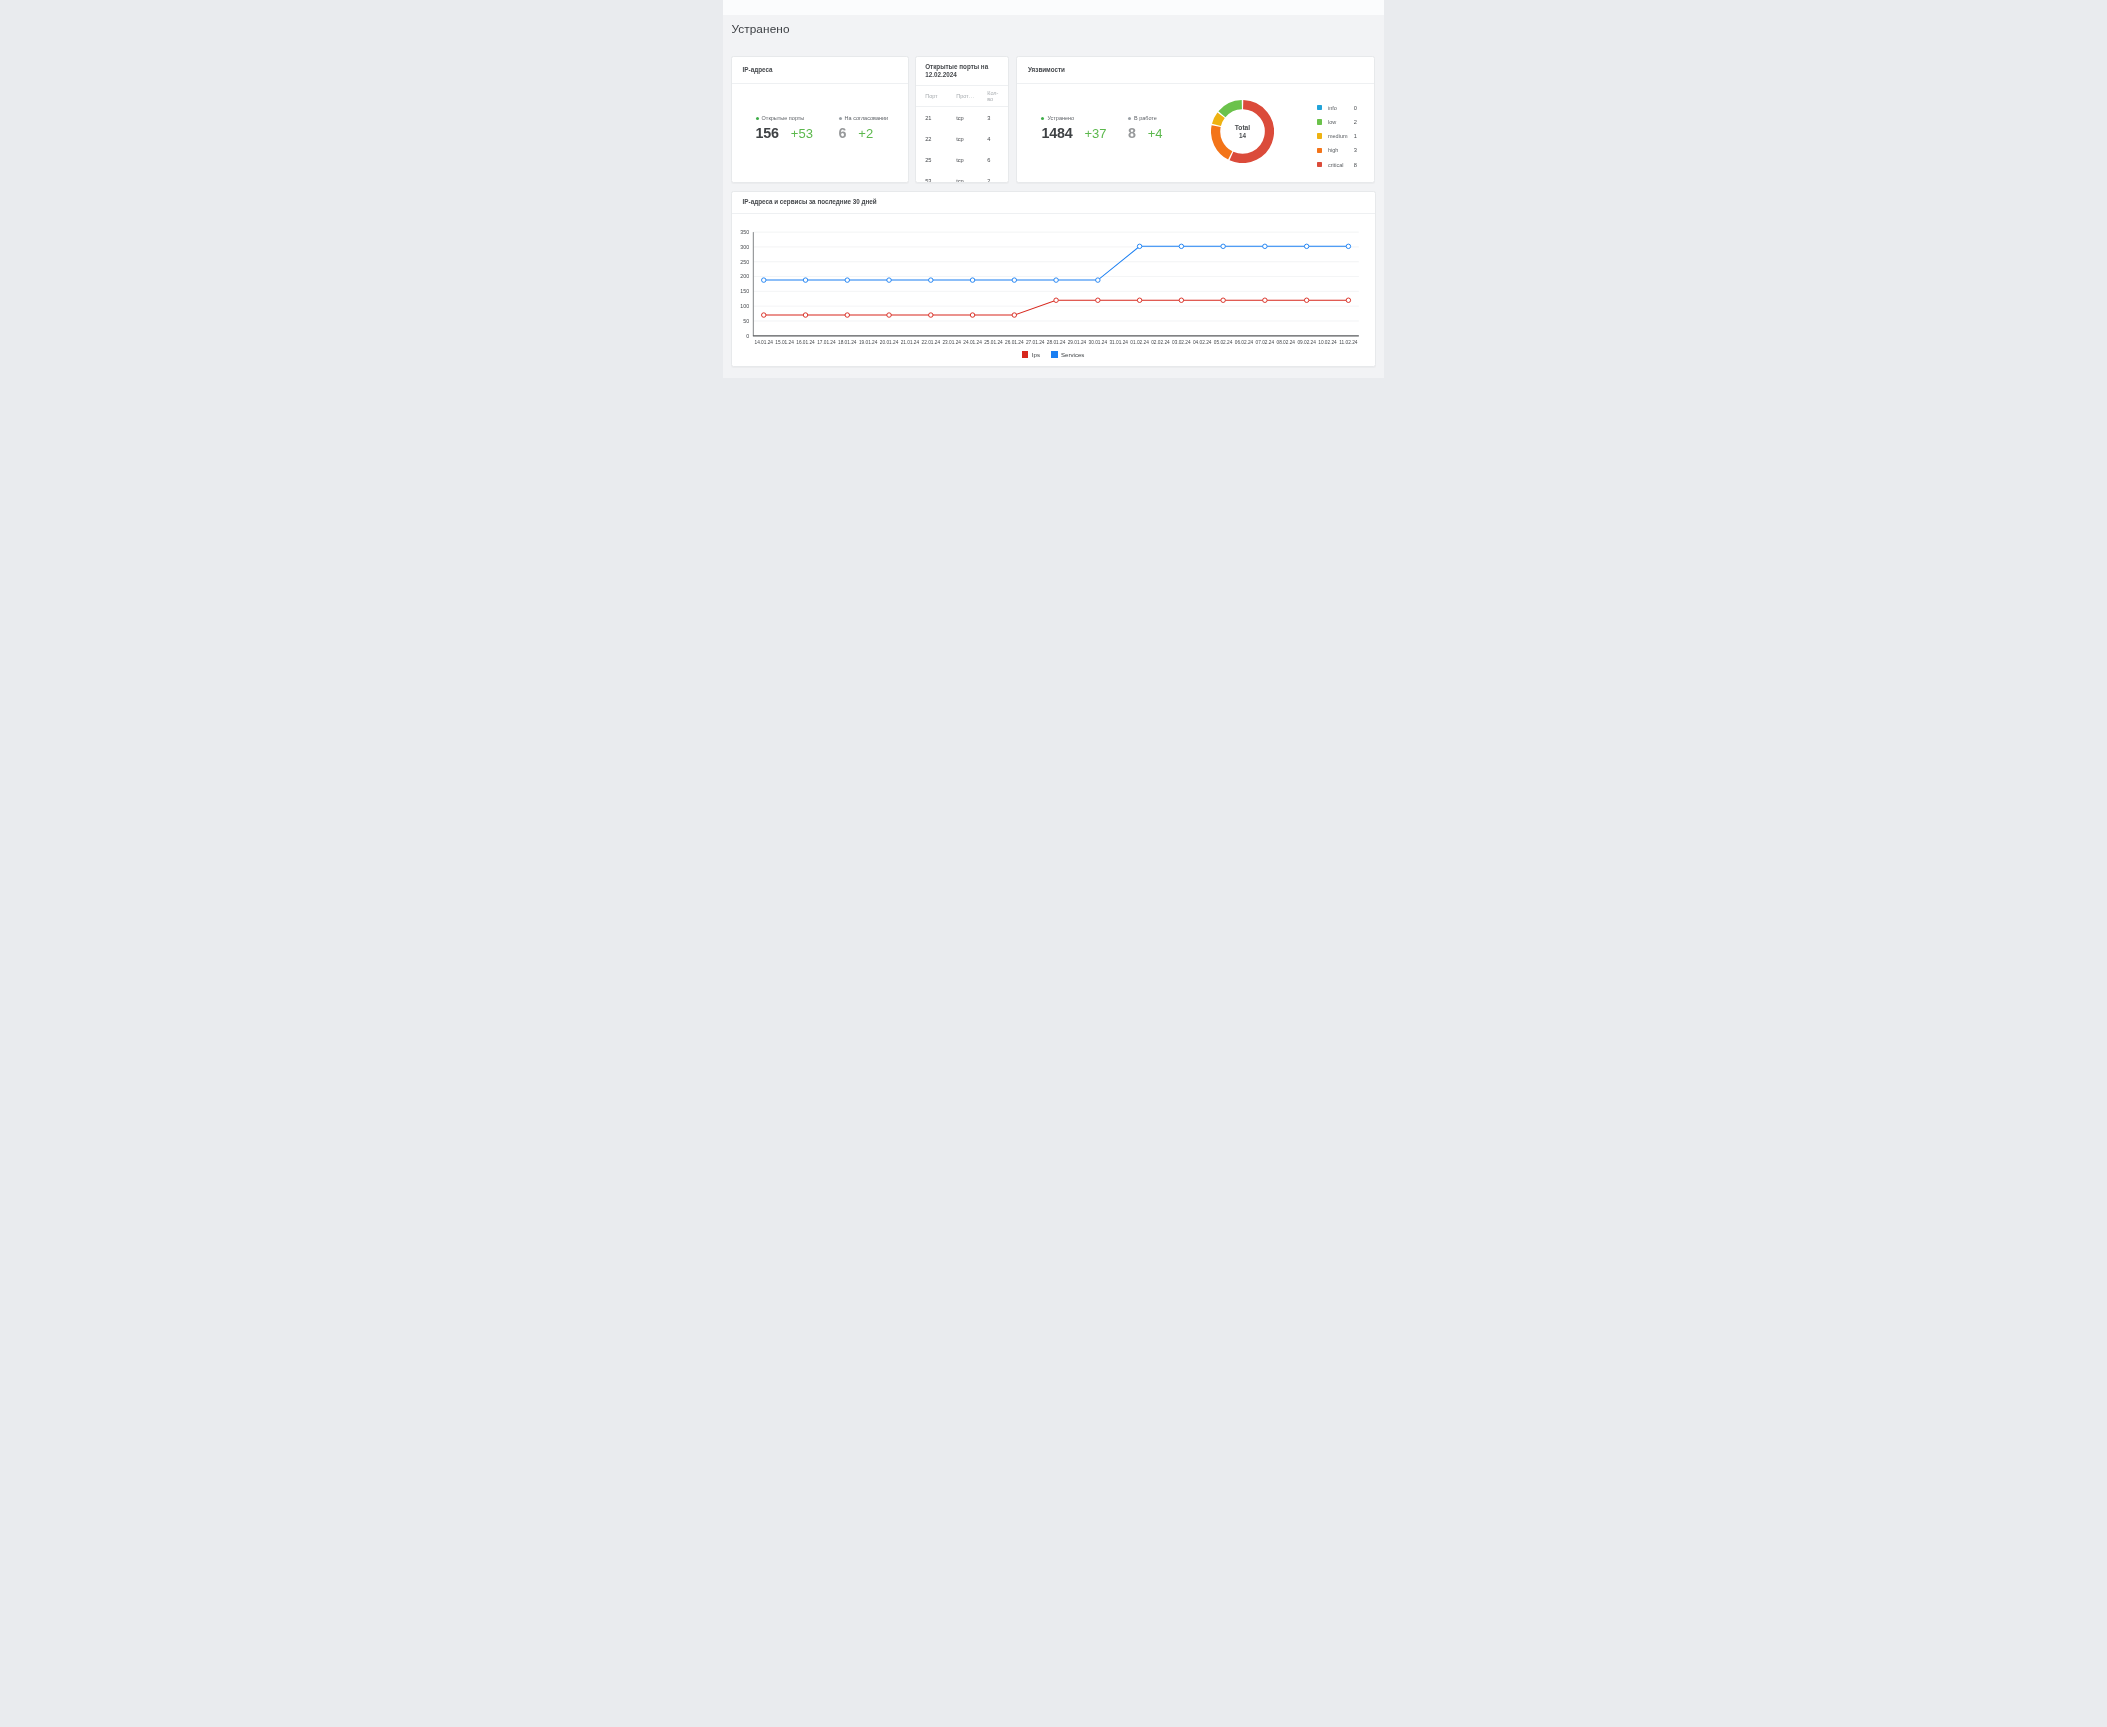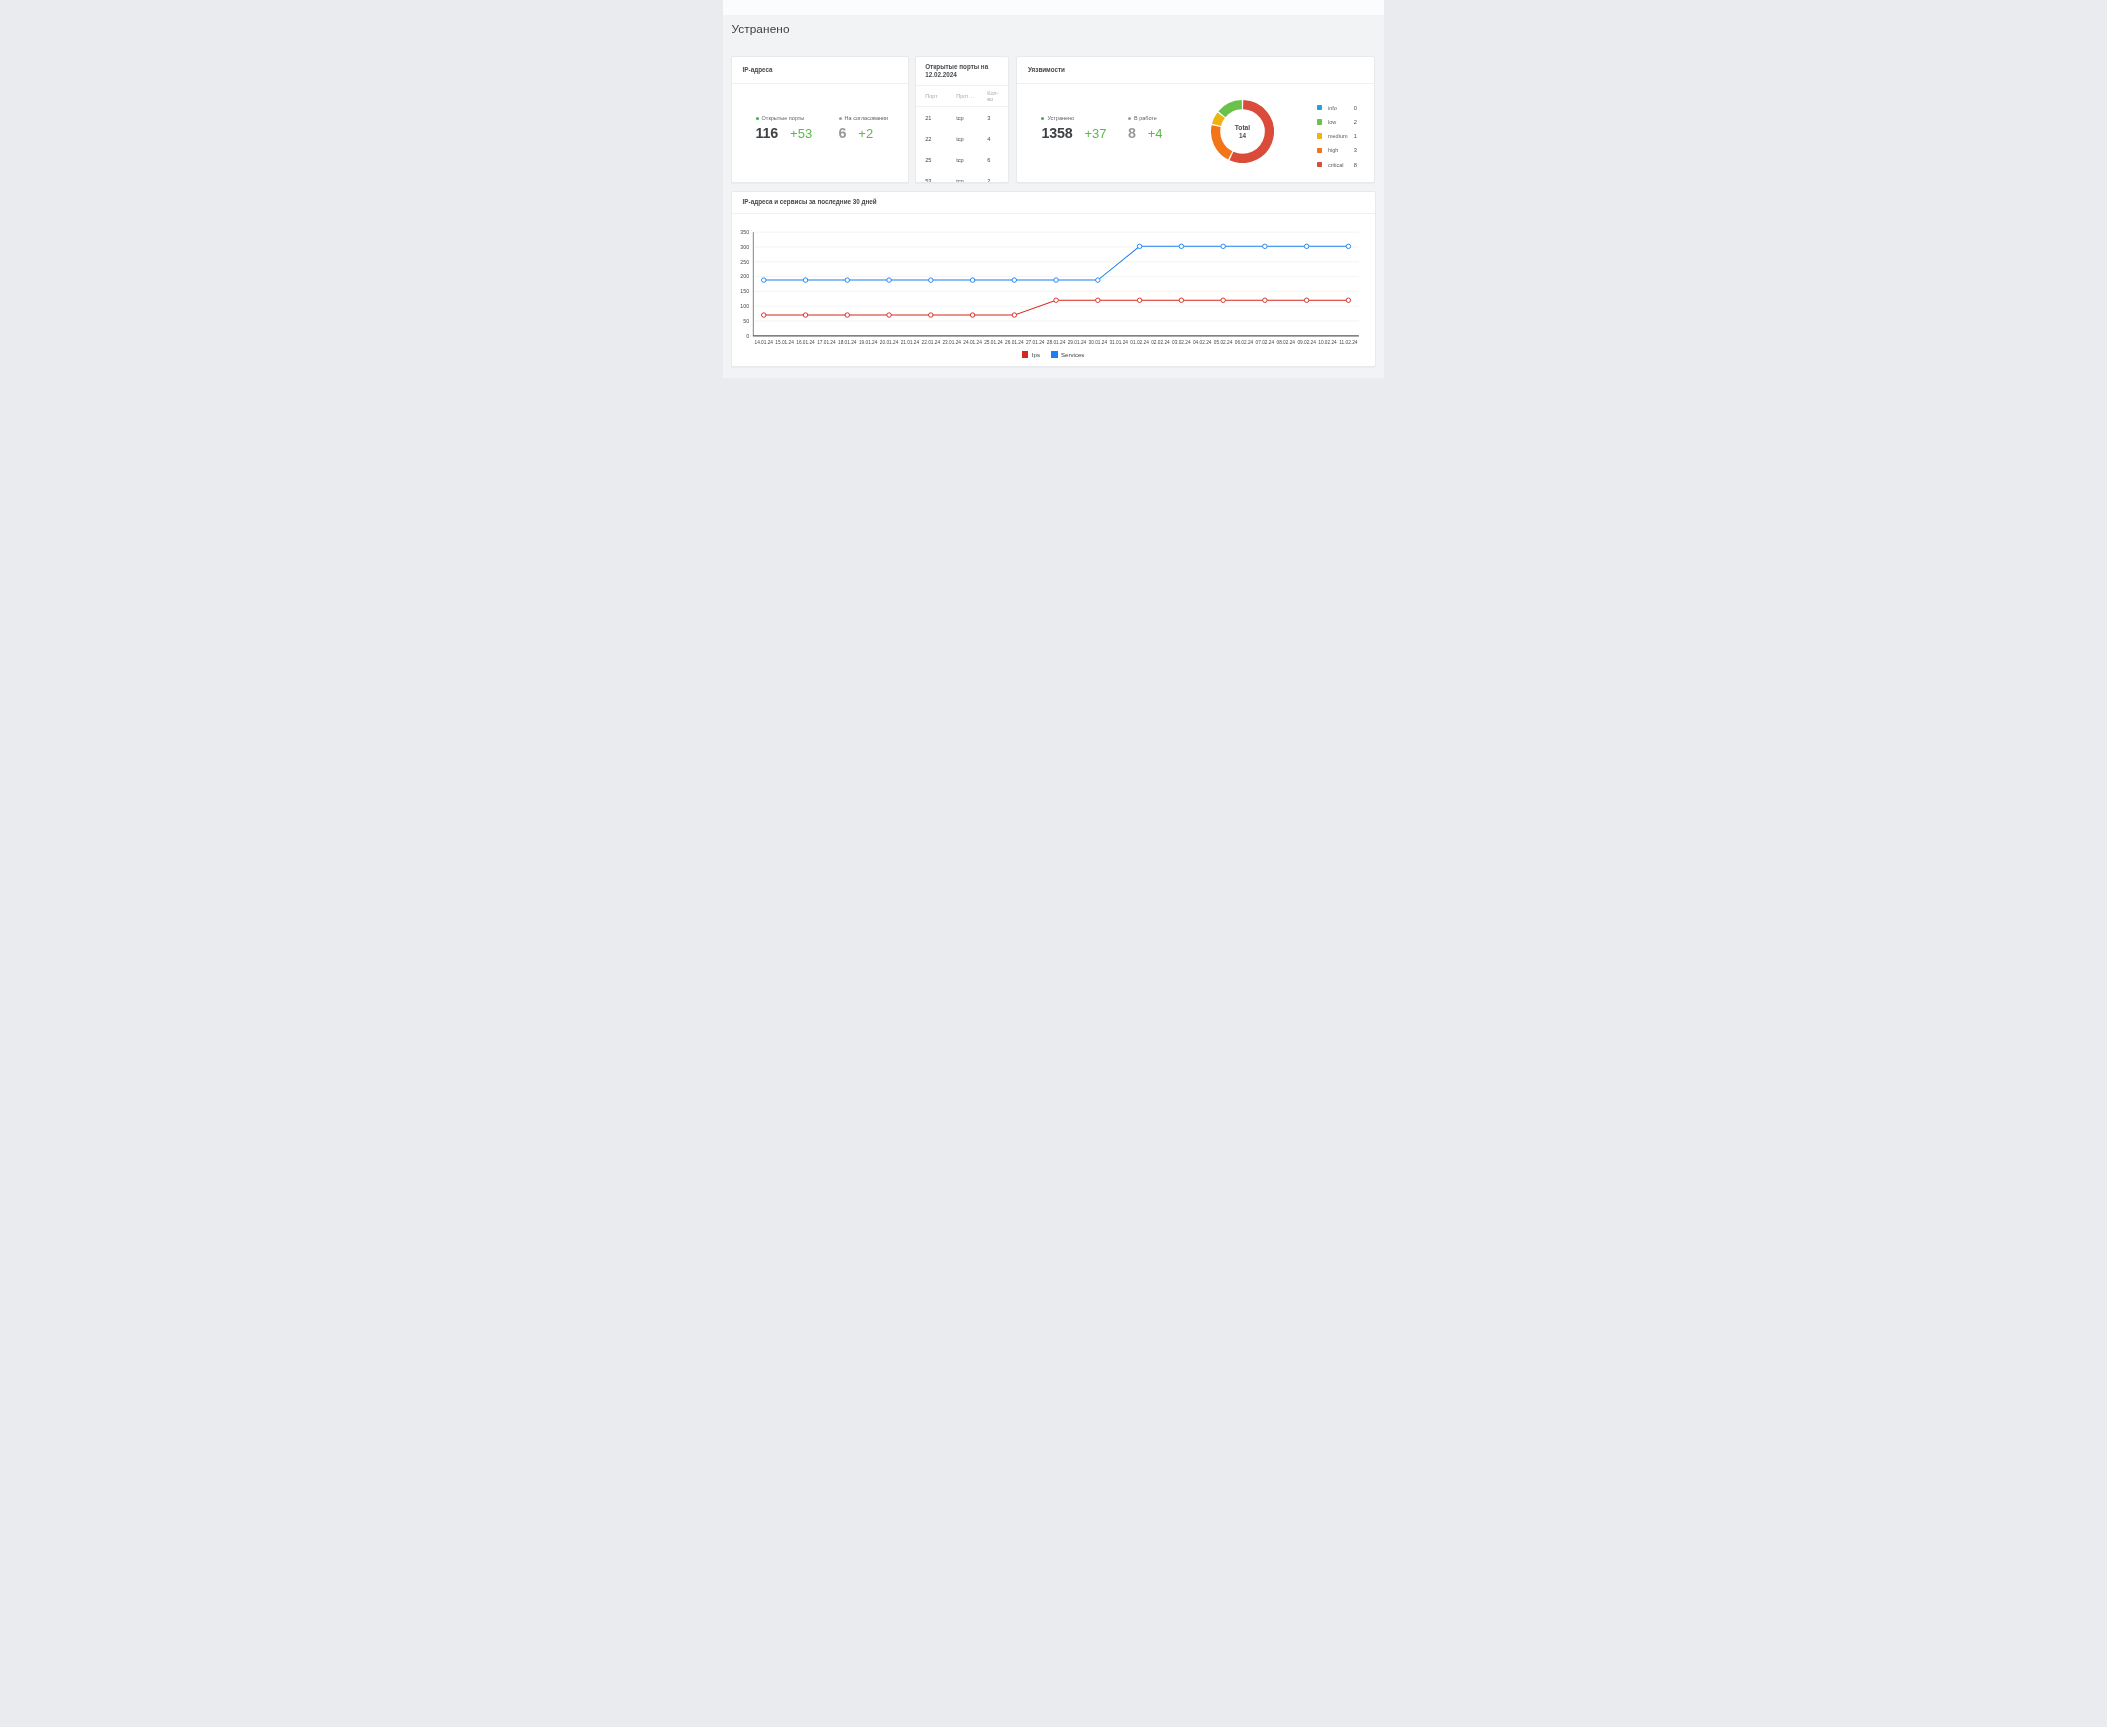--- a/index.html
+++ b/index.html
@@ -71,21 +71,21 @@
       <div class="card-header">
         <span class="card-title">IP-адреса</span>
       </div>
       <div class="card-body">
         <div class="stat" style="left:24px;">
           <div class="stat-label">
             <span class="stat-dot" style="background: rgb(63, 174, 74);"></span>
             <span>Открытые порты</span>
           </div>
           <div class="stat-value">
-            <span class="stat-number">116</span>
+            <span class="stat-number">156</span>
             <span class="stat-delta">+53</span>
           </div>
         </div>
         <div class="stat" style="left:107px;">
           <div class="stat-label">
             <span class="stat-dot" style="background: rgb(154, 160, 166);"></span>
             <span>На согласовании</span>
           </div>
           <div class="stat-value">
             <span class="stat-number muted">6</span>
@@ -132,21 +132,21 @@
       <div class="card-header">
         <span class="card-title">Уязвимости</span>
       </div>
       <div class="card-body">
         <div class="stat" style="left:24.5px;">
           <div class="stat-label">
             <span class="stat-dot" style="background: rgb(63, 174, 74);"></span>
             <span>Устранено</span>
           </div>
           <div class="stat-value">
-            <span class="stat-number">1358</span>
+            <span class="stat-number">1484</span>
             <span class="stat-delta">+37</span>
           </div>
         </div>
         <div class="stat" style="left:111px;">
           <div class="stat-label">
             <span class="stat-dot" style="background: rgb(154, 160, 166);"></span>
             <span>В работе</span>
           </div>
           <div class="stat-value">
             <span class="stat-number muted">8</span>

